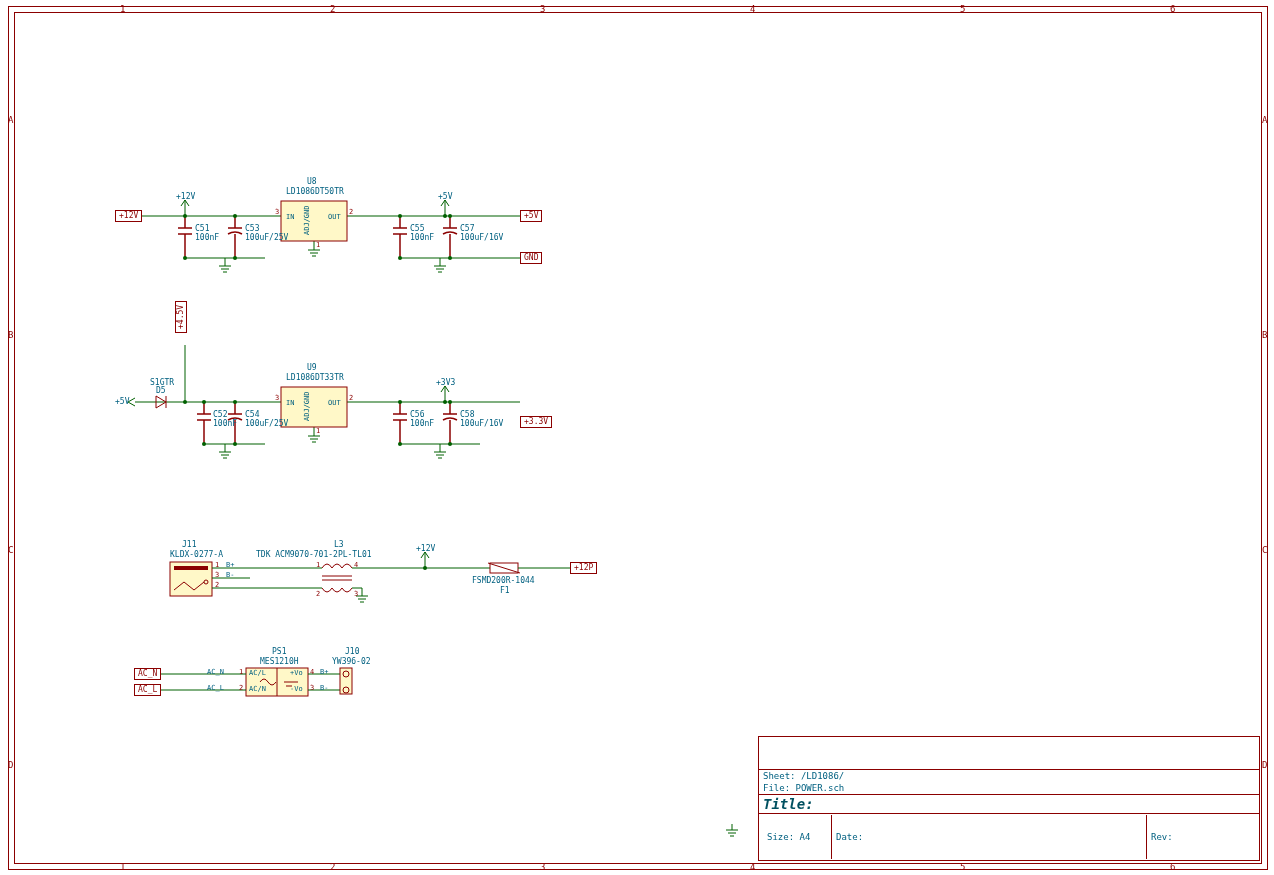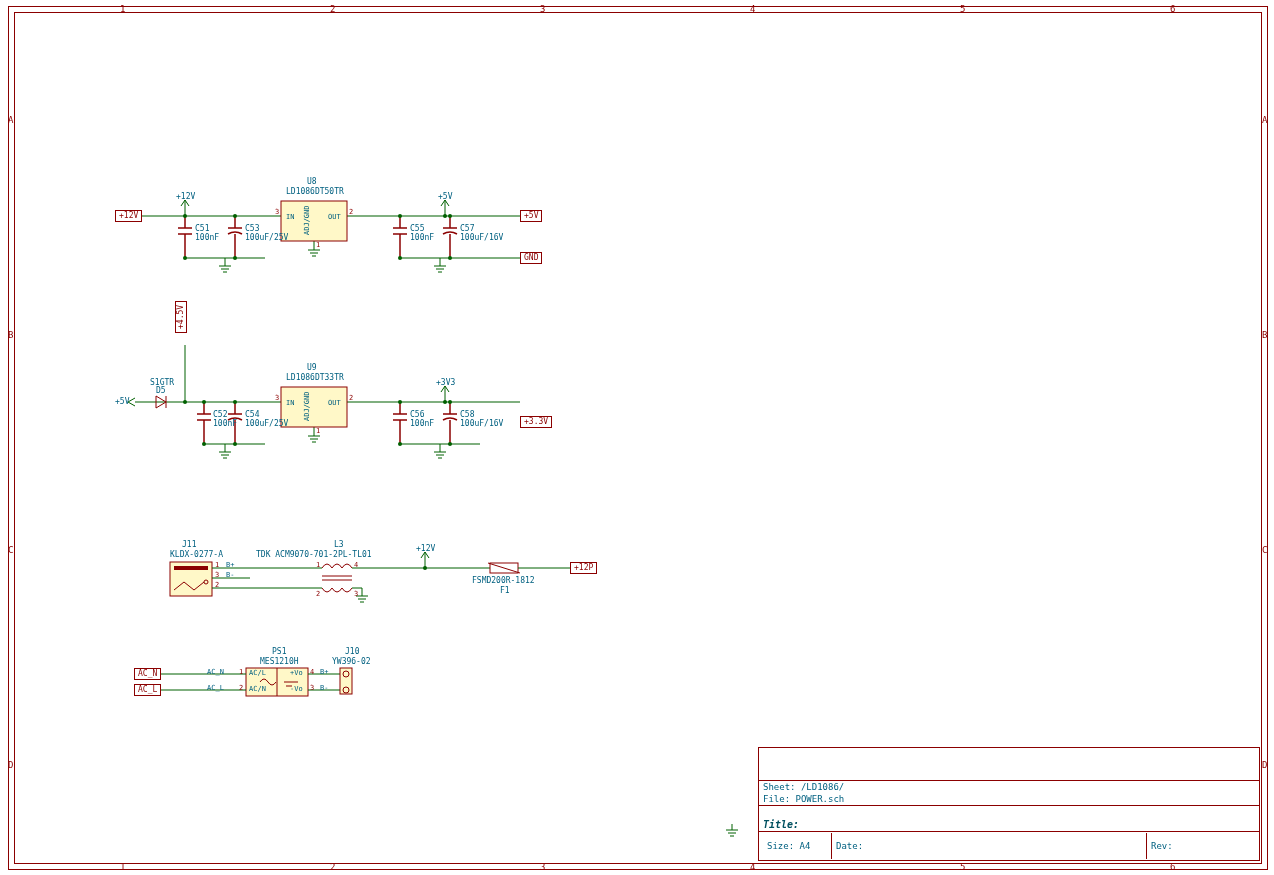--- a/index.html
+++ b/index.html
@@ -4,30 +4,30 @@
 <style>
   body { margin:0; background:#fff; font-family:monospace; font-size:9px; }
   .sheet { position:relative; width:1274px; height:875px; }
   .frame-outer { position:absolute; left:8px; top:6px; width:1258px; height:862px; border:1px solid #8B0000; }
   .frame-inner { position:absolute; left:14px; top:12px; width:1246px; height:850px; border:1px solid #8B0000; }
   .ruler-num { position:absolute; color:#8B0000; font-size:9px; }
   .ruler-let { position:absolute; color:#8B0000; font-size:9px; }
   .title-block { position:absolute; right:14px; bottom:14px; width:500px; border:1px solid #8B0000; color:#006080; }
   .tb-row { border-top:1px solid #8B0000; padding:1px 4px; display:flex; }
   .tb-row:first-child { border-top:none; }
-  .tb-cell { border-left:1px solid #8B0000; padding:8px 4px; }
+  .tb-cell { border-left:1px solid #8B0000; padding:17px 4px; }
   .tb-cell:first-child { border-left:none; }
   .abs { position:absolute; }
   .ref { color:#006080; font-size:8px; white-space:nowrap; }
   .val { color:#006080; font-size:8px; white-space:nowrap; }
   .pin { color:#8B0000; font-size:7px; }
   .pname { color:#006080; font-size:7px; }
   svg { position:absolute; overflow:visible; }
   .netlabel { display:inline-block; border:1px solid #8B0000; color:#8B0000; padding:0 3px; font-size:8px; line-height:10px; background:#fff; position:absolute; }
-  .bold { font-weight:bold; font-style:italic; color:#005060; font-size:10px;margin-top:12px; }
+  .bold { font-weight:bold; font-style:italic; color:#005060; font-size:14px; }
 </style>
 </head>
 <body>
 
 <div class="sheet">
   <div class="frame-outer"></div>
   <div class="frame-inner"></div>
 
   <div class="ruler-num" style="left:120px;top:4px">1</div>
   <div class="ruler-num" style="left:330px;top:4px">2</div>
@@ -268,21 +268,21 @@
   <span class="abs pin" style="left:215px;top:581px">2</span>
   <span class="abs pname" style="left:226px;top:561px">B+</span>
   <span class="abs pname" style="left:226px;top:571px">B-</span>
   <span class="abs ref" style="left:334px;top:540px">L3</span>
   <span class="abs val" style="left:256px;top:550px">TDK ACM9070-701-2PL-TL01</span>
   <span class="abs pin" style="left:316px;top:561px">1</span>
   <span class="abs pin" style="left:354px;top:561px">4</span>
   <span class="abs pin" style="left:316px;top:590px">2</span>
   <span class="abs pin" style="left:354px;top:590px">3</span>
   <span class="abs ref" style="left:416px;top:544px">+12V</span>
-  <span class="abs val" style="left:472px;top:576px">FSMD200R-1812</span>
+  <span class="abs val" style="left:472px;top:576px">FSMD200R-1044</span>
   <span class="abs ref" style="left:500px;top:586px">F1</span>
   <span class="netlabel" style="left:570px;top:562px">+12P</span>
 
   <svg style="left:0;top:0" width="450" height="720">
     <rect x="246" y="668" width="62" height="28" fill="#FFF8C8" stroke="#8B0000"></rect>
     <line x1="277" y1="668" x2="277" y2="696" stroke="#8B0000"></line>
 
     <path d="M260 682 q4 -6 8 0 q4 6 8 0" fill="none" stroke="#8B0000"></path>
     <line x1="284" y1="682" x2="298" y2="682" stroke="#8B0000"></line>
       <line x1="286" y1="686" x2="292" y2="686" stroke="#8B0000"></line>

